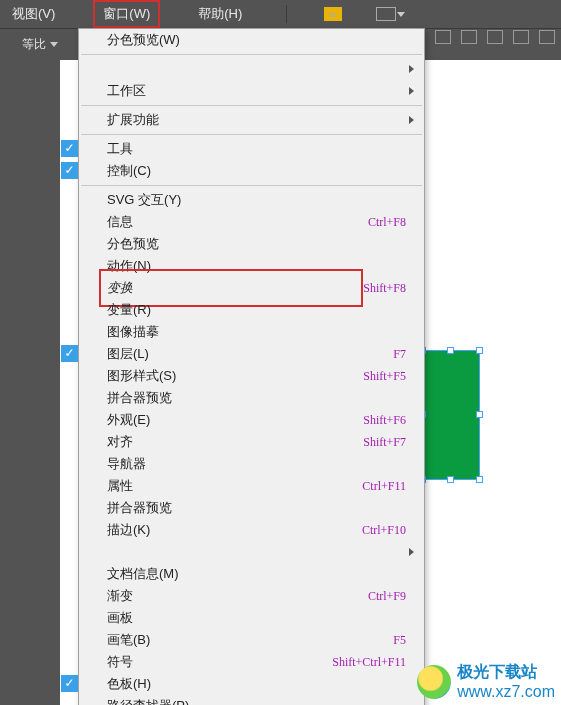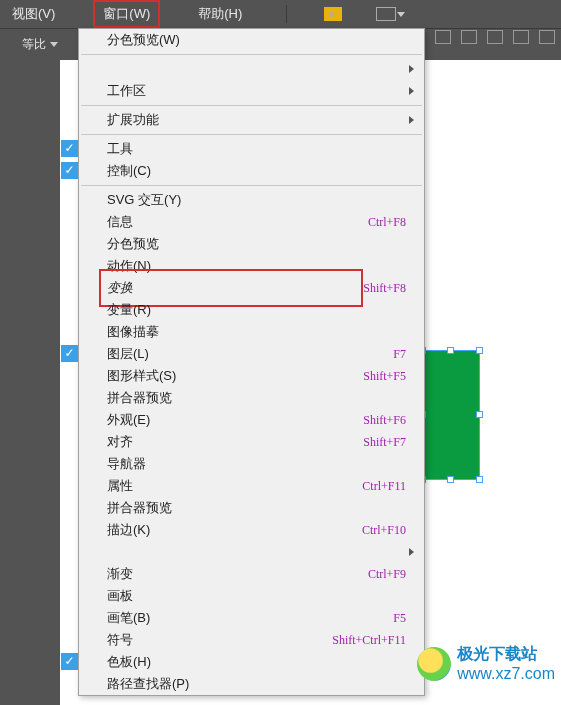--- a/index.html
+++ b/index.html
@@ -81,21 +81,21 @@
   .menu-sep { height: 1px; background: #c8c8c8; margin: 3px 2px; }
   .menu-check {
     position: absolute; left: -18px; top: 2px; width: 17px; height: 17px;
     background: #3aa0e8; color: #fff; font-size: 12px; line-height: 17px; text-align: center;
   }
   .menu-row.highlighted .label {
     border: 2px solid #d03030; padding: 8px 6px; margin-left: -8px; font-style: italic;
   }
   
   .watermark {
-    position: absolute; right: 6px; bottom: 22px; text-align: left;
+    position: absolute; right: 6px; bottom: 4px; text-align: left;
     font-size: 14px; display: flex; align-items: center; gap: 6px;
   }
   .wm-logo {
     width: 34px; height: 34px; border-radius: 50%;
     background: radial-gradient(circle at 40% 40%, #ffe05a 0 40%, #6ad14a 45% 70%, #2aa0e0 75% 100%);
   }
   .wm-text .t1 { color: #1a86c8; font-weight: bold; font-size: 16px; }
   .wm-text .t2 { color: #1a86c8; font-size: 16px; }
 </style>
 </head>
@@ -219,20 +219,23 @@
     <span class="label">拼合器预览</span>
   </div>
   <div class="menu-row">
     <span class="label">描边(K)</span>
     <span class="shortcut">Ctrl+F10</span>
   </div>
   <div class="menu-row">
     <span class="submenu-arrow"></span>
   </div>
   <div class="menu-row">
+    <span class="label">文档信息(M)</span>
+  </div>
+  <div class="menu-row">
     <span class="label">渐变</span>
     <span class="shortcut">Ctrl+F9</span>
   </div>
   <div class="menu-row">
     <span class="label">画板</span>
   </div>
   <div class="menu-row">
     <span class="label">画笔(B)</span>
     <span class="shortcut">F5</span>
   </div>

